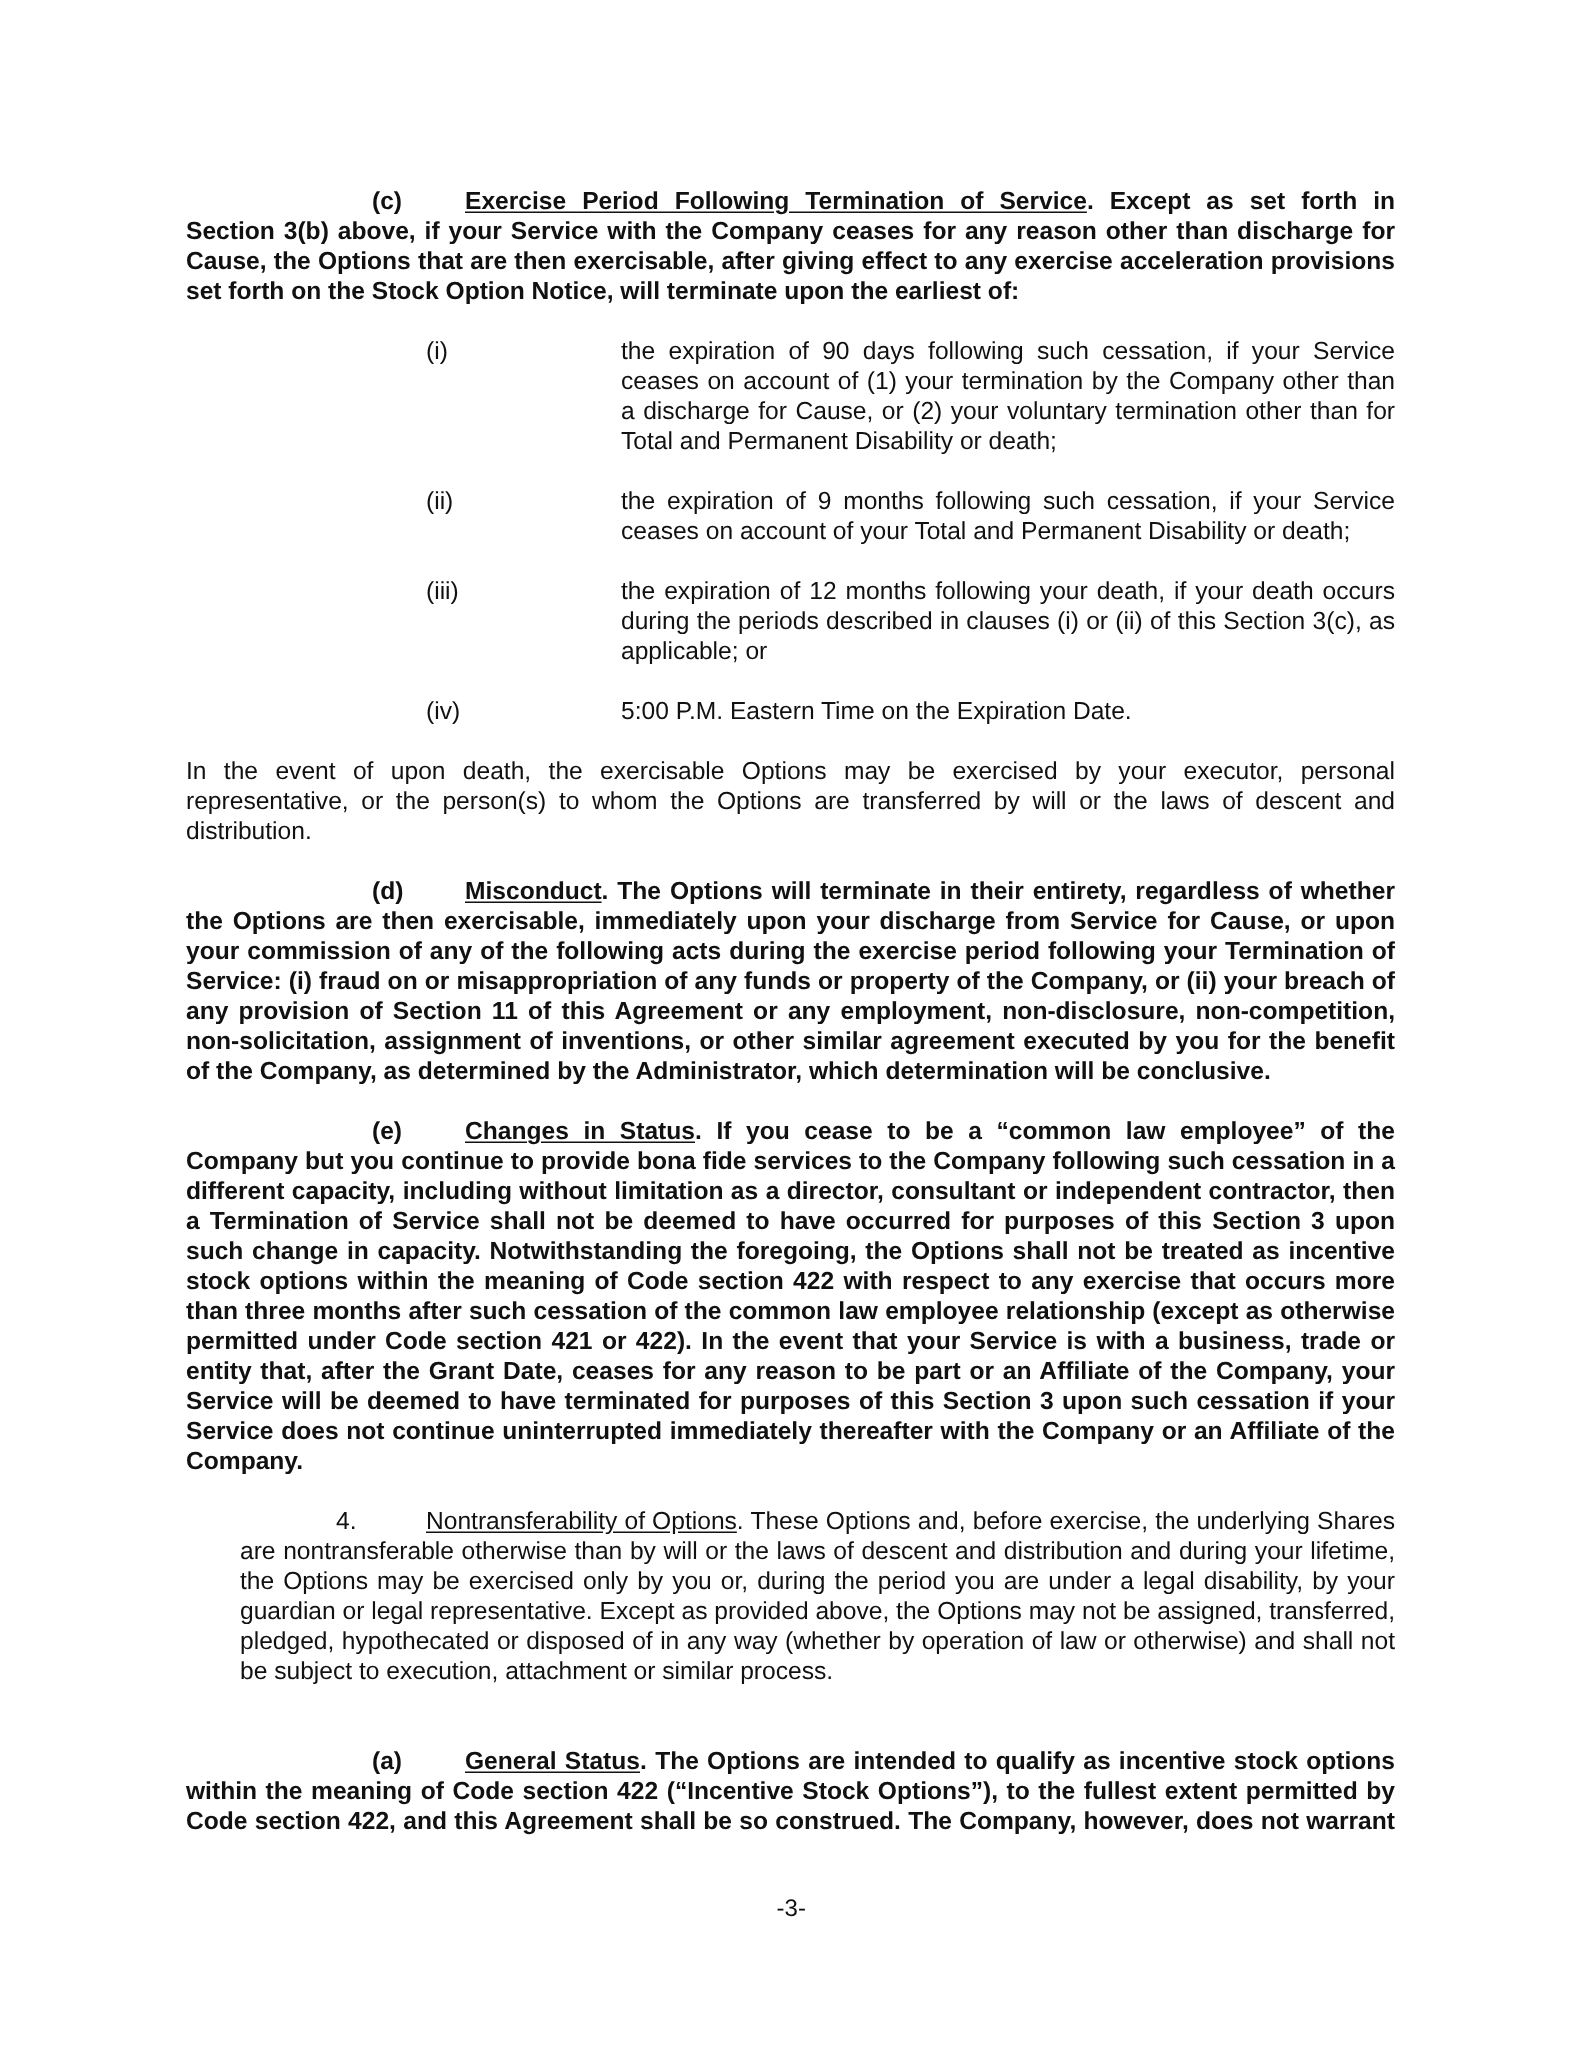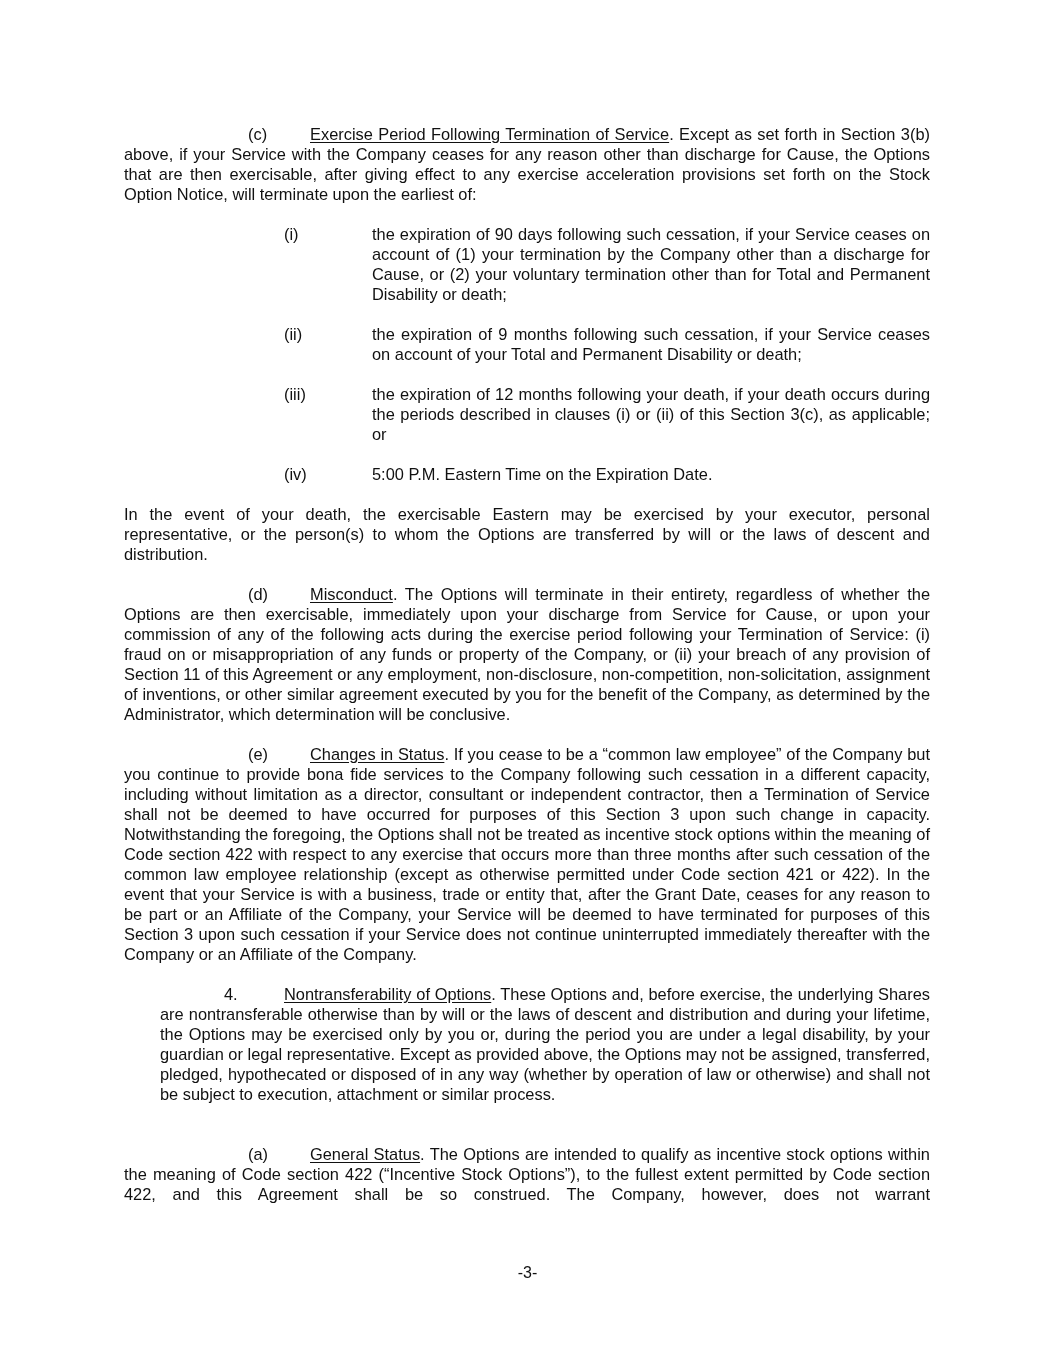--- a/index.html
+++ b/index.html
@@ -6,35 +6,35 @@
     body {
       width: 1055px; height: 1365px; position: relative; overflow: hidden;
       font-family: "Liberation Sans", sans-serif;
       color: #111111;
     }
     .page { position: absolute; left: 124px; top: 124px; width: 806px; }
     .p {
       font-size: 16.4px; line-height: 20px; text-align: justify;
       text-align-last: left; margin: 0;
     }
-    .indent-sub { text-indent: 124px; }
+    .indent-sub { text-indent: 124px; font-weight: bold; }
     .indent-num { text-indent: 64px; margin-left: 36px; }
     .lbl { display: inline-block; text-indent: 0; }
     .lbl-sub { width: 62px; }
     .lbl-num { width: 60px; }
     .u { text-decoration: underline; text-underline-offset: 2px; }
     .gap20 { height: 20px; }
     .clause {
       position: relative; margin: 0 0 0 248px; padding-left: 0;
       font-size: 16.4px; line-height: 20px; text-align: justify; text-align-last: left;
     }
     .clause .num {
       position: absolute; left: -88px; width: 40px; text-align: right; top: 0;
     }
-    .clause .text { display: block; }
+    .clause .text { display: block; margin-left: 42px; }
     .footer {
       position: absolute; top: 1264px; left: 0; width: 1055px; text-align: center;
       font-size: 16px;
     }
   </style>
 </head>
 <body>
 
 <div class="page">
 
@@ -57,21 +57,21 @@
     <span class="text">the expiration of 12 months following your death, if your death occurs during the periods described in clauses (i) or (ii) of this Section 3(c), as applicable; or</span>
   </div>
   <div class="gap20"></div>
   <div class="clause">
     <span class="num">(iv)</span>
     <span class="text">5:00 P.M. Eastern Time on the Expiration Date.</span>
   </div>
 
   <div class="gap20"></div>
 
-  <p class="p">In the event of your death, the exercisable Eastern may be exercised by your executor, personal representative, or the person(s) to whom the Options are transferred by will or the laws of descent and distribution.</p>
+  <p class="p">In the event of upon death, the exercisable Options may be exercised by your executor, personal representative, or the person(s) to whom the Options are transferred by will or the laws of descent and distribution.</p>
 
   <div class="gap20"></div>
 
   <p class="p indent-sub"><span class="lbl lbl-sub">(d)</span><span class="u">Misconduct</span><span>. The Options will terminate in their entirety, regardless of whether the Options are then exercisable, immediately upon your discharge from Service for Cause, or upon your commission of any of the following acts during the exercise period following your Termination of Service: (i) fraud on or misappropriation of any funds or property of the Company, or (ii) your breach of any provision of Section 11 of this Agreement or any employment, non-disclosure, non-competition, non-solicitation, assignment of inventions, or other similar agreement executed by you for the benefit of the Company, as determined by the Administrator, which determination will be conclusive.</span></p>
 
   <div class="gap20"></div>
 
   <p class="p indent-sub"><span class="lbl lbl-sub">(e)</span><span class="u">Changes in Status</span><span>. If you cease to be a “common law employee” of the Company but you continue to provide bona fide services to the Company following such cessation in a different capacity, including without limitation as a director, consultant or independent contractor, then a Termination of Service shall not be deemed to have occurred for purposes of this Section 3 upon such change in capacity. Notwithstanding the foregoing, the Options shall not be treated as incentive stock options within the meaning of Code section 422 with respect to any exercise that occurs more than three months after such cessation of the common law employee relationship (except as otherwise permitted under Code section 421 or 422). In the event that your Service is with a business, trade or entity that, after the Grant Date, ceases for any reason to be part or an Affiliate of the Company, your Service will be deemed to have terminated for purposes of this Section 3 upon such cessation if your Service does not continue uninterrupted immediately thereafter with the Company or an Affiliate of the Company.</span></p>
 
   <div class="gap20"></div>

